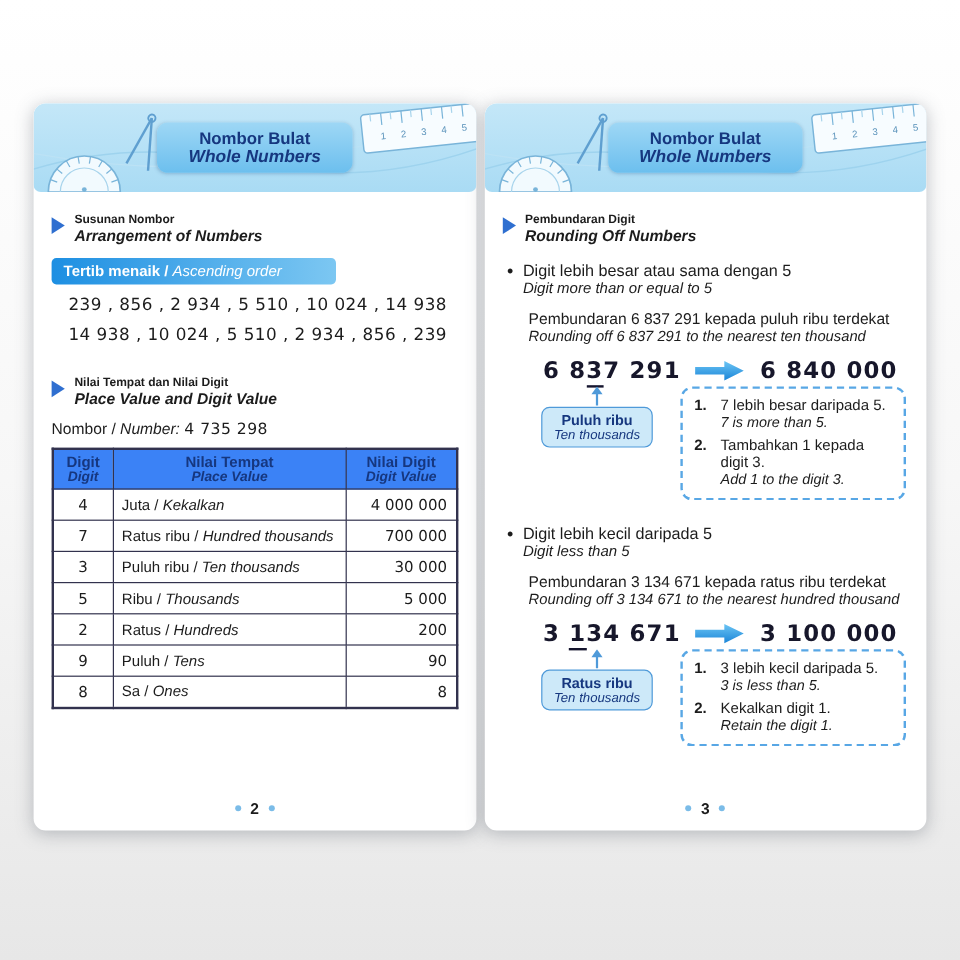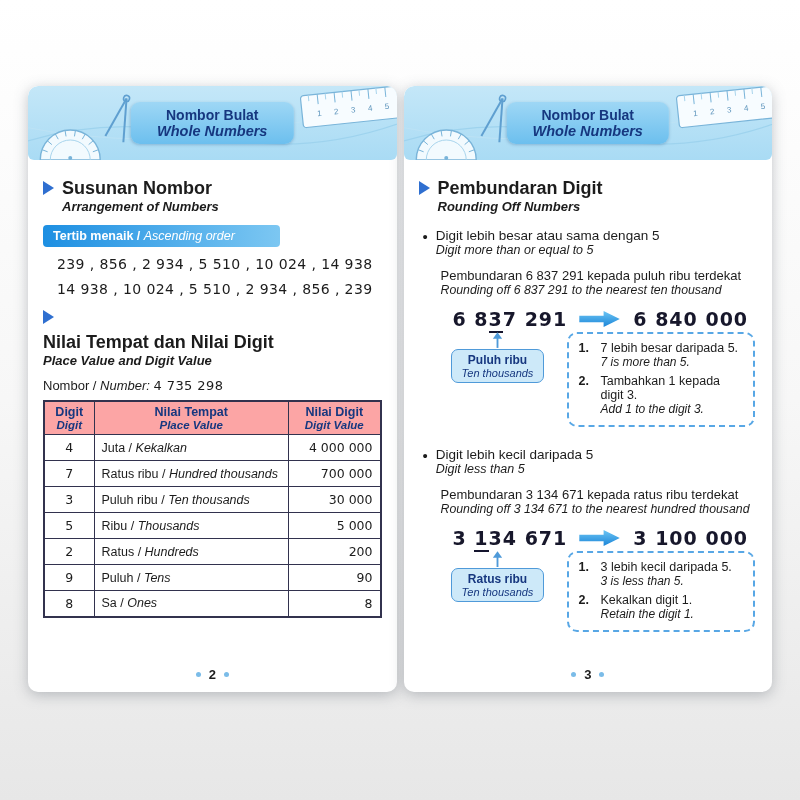--- a/index.html
+++ b/index.html
@@ -28,37 +28,37 @@
     background:linear-gradient(180deg,#9ed7f5,#6cbfee);
     border-radius:9px; padding:5px 26px; text-align:center;
     box-shadow:0 1px 3px rgba(40,90,140,.3);
   }
   .title-my { font-size:14px; font-weight:bold; color:#16377f; white-space:nowrap; }
   .title-en { font-size:14.5px; font-weight:bold; font-style:italic; color:#16377f; white-space:nowrap; }
   .content { padding:10px 15px 0 15px; flex:1; }
   
   .section-head { display:flex; align-items:flex-start; gap:8px; margin-top:8px; }
   .tri { width:0; height:0; border-left:11px solid #2f6fd0; border-top:7px solid transparent; border-bottom:7px solid transparent; margin-top:3px; flex:none; }
-  .sec-my { font-size:18px; font-weight:bold; }
+  .sec-my { font-size:10px; font-weight:bold; }
   .sec-en { font-size:13px; font-weight:bold; font-style:italic; }
   
   .blue-bar {
     margin-top:11px; width:70%;
     background:linear-gradient(90deg,#1d8fe2,#7cc7f2);
     color:#fff; font-size:12.5px; padding:4px 10px; border-radius:4px;
   }
   .bar-my { font-weight:bold; }
   .bar-en { font-style:italic;margin-top:37px; }
   .numline { margin:9px 0 4px 14px; font-size:14px; font-weight:500; letter-spacing:.4px; font-family:"DejaVu Sans",sans-serif; }
   .caption { margin-top:10px; font-size:13px; }
   .it { font-style:italic; }
   .hand { font-family:"DejaVu Sans",sans-serif; letter-spacing:.4px; }
   table { margin-top:7px; width:100%; border-collapse:collapse; border:2px solid #32324e; }
   th,td { border:1px solid #32324e; }
-  th { background:#fca5a5; color:#16377f; padding:3px 4px; }
+  th { background:#3b82f6; color:#16377f; padding:3px 4px; }
   .th-my { font-size:12.5px; font-weight:bold; }
   .th-en { font-size:11.5px; font-weight:bold; font-style:italic; }
   td { font-size:12.5px; padding:4px 7px; height:26px; }
   td.c { text-align:center; width:50px; font-family:"DejaVu Sans",sans-serif; }
   td.r { text-align:right; width:92px; font-family:"DejaVu Sans",sans-serif; }
   .footer { margin-top:auto; padding:6px 0 9px; text-align:center; flex:none; }
   .pg { font-size:13px; font-weight:bold; margin:0 8px; }
   .orn { display:inline-block; width:5px; height:5px; border-radius:50%; background:#7bbce8; vertical-align:middle; }
   
   .bullet-block { display:flex; gap:8px; margin-top:14px; margin-left:4px; }
@@ -148,21 +148,21 @@
       </div>
 
       <div class="blue-bar">
         <span class="bar-my">Tertib menaik /</span>
         <span class="bar-en">Ascending order</span>
       </div>
       <div class="numline">239 , 856 , 2 934 , 5 510 , 10 024 , 14 938</div>
 
       <div class="numline">14 938 , 10 024 , 5 510 , 2 934 , 856 , 239</div>
 
-      <div class="section-head" style="margin-top:10px;flex-direction:column;">
+      <div class="section-head" style="margin-top:27px;">
         <span class="tri"></span>
         <div>
           <div class="sec-my">Nilai Tempat dan Nilai Digit</div>
           <div class="sec-en">Place Value and Digit Value</div>
         </div>
       </div>
 
       <div class="caption">
         <span>Nombor /</span>
         <span class="it">Number:</span>

